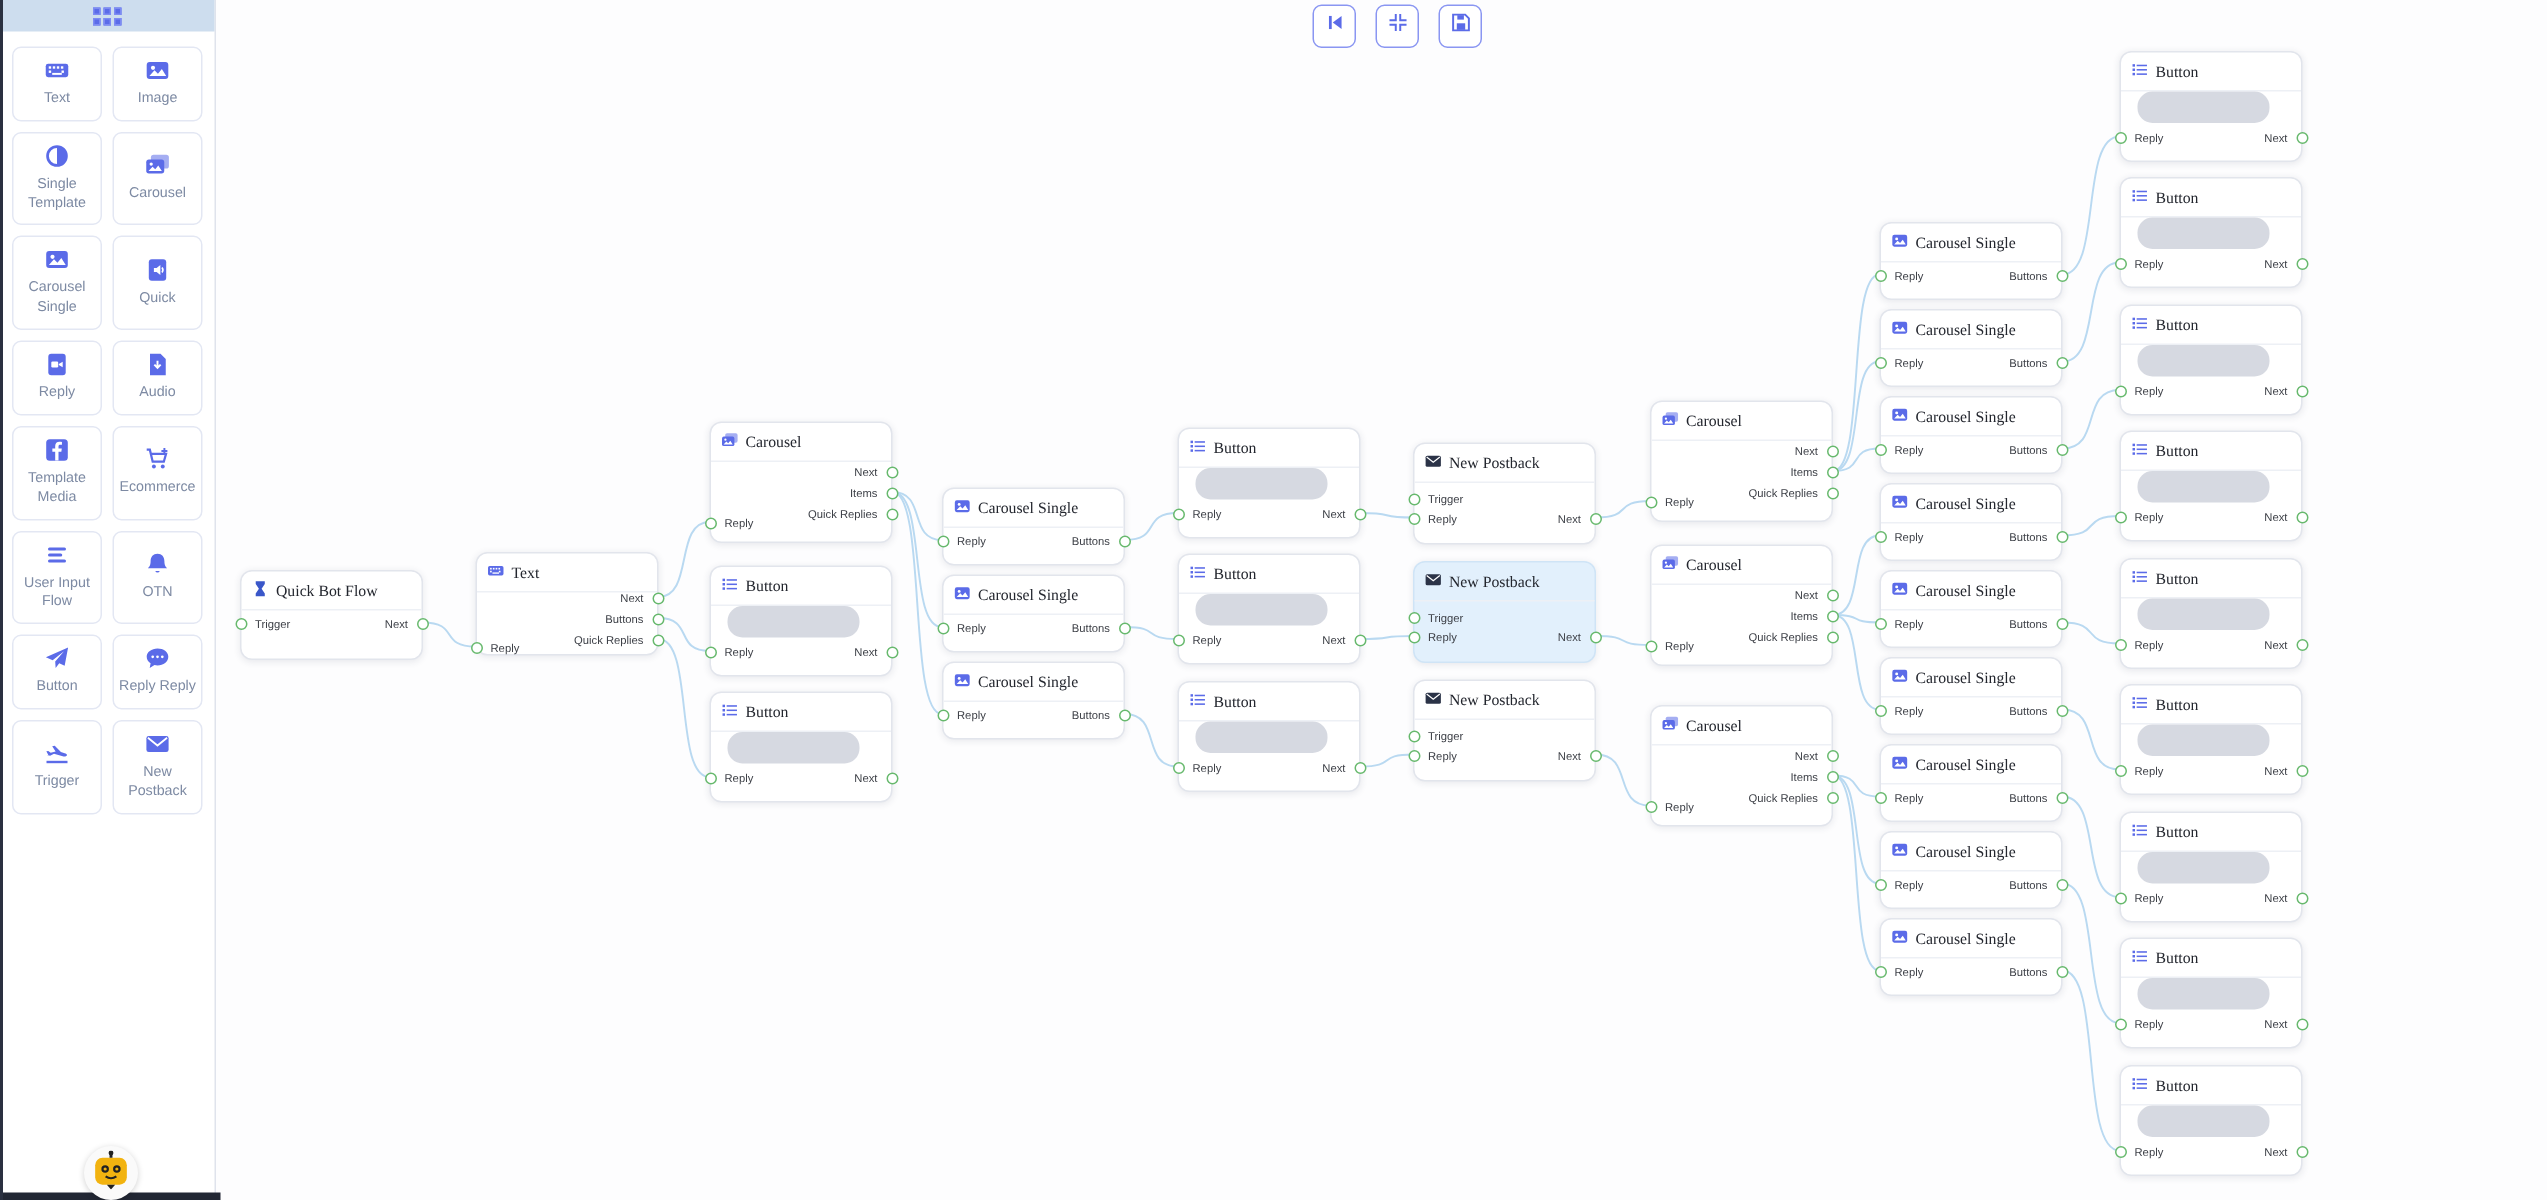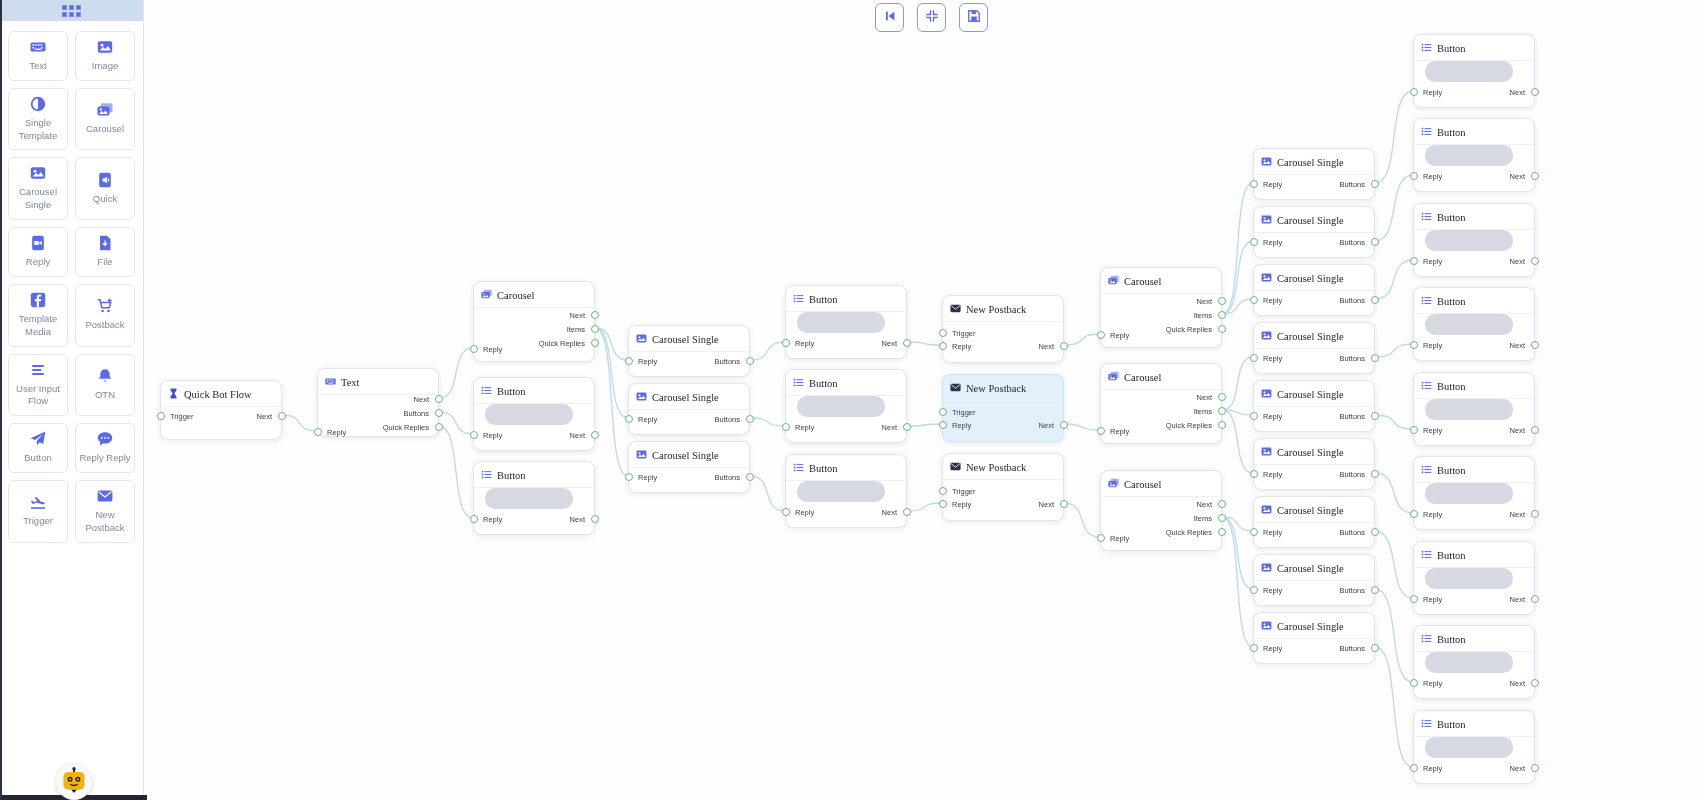--- a/index.html
+++ b/index.html
@@ -785,41 +785,41 @@
           </span>
           <div class="lbl">Reply</div>
         </div>
         <div class="side-card">
           <span>
             <svg width="16" height="16" viewBox="0 0 16 16" xmlns="http://www.w3.org/2000/svg">
               <path d="M3 0.8h7l3.5 3.5v10.9H3z" fill="#5b6be8"></path>
               <path d="M8 5.5v4.4M5.9 8.1L8 10.3l2.1-2.2" stroke="#fff" stroke-width="1.3" fill="none"></path>
             </svg>
           </span>
-          <div class="lbl">File</div>
+          <div class="lbl">Audio</div>
         </div>
         <div class="side-card">
           <span>
             <svg width="16" height="16" viewBox="0 0 16 16" xmlns="http://www.w3.org/2000/svg">
               <rect x="0.8" y="0.8" width="14.4" height="14.4" rx="2.4" fill="#5b6be8"></rect>
               <path d="M9 15V9.2h1.9l.3-2.2H9V5.6c0-.64.3-1.1 1.1-1.1h1.2V2.6c-.3 0-.9-.1-1.7-.1-1.7 0-2.8 1-2.8 2.9V7H4.9v2.2h1.9V15z" fill="#fff"></path>
             </svg>
           </span>
           <div class="lbl">Template Media</div>
         </div>
         <div class="side-card">
           <span>
             <svg width="16" height="16" viewBox="0 0 16 16" xmlns="http://www.w3.org/2000/svg">
               <path d="M0.8 1.8h2.1l1.9 8h7.4l1.5-5.2H4.1" fill="none" stroke="#5b6be8" stroke-width="1.5"></path>
               <circle cx="5.6" cy="13" r="1.3" fill="#5b6be8"></circle>
               <circle cx="11.5" cy="13" r="1.3" fill="#5b6be8"></circle>
               <path d="M12.6 0.6v4M10.6 2.6h4" stroke="#5b6be8" stroke-width="1.3"></path>
             </svg>
           </span>
-          <div class="lbl">Postback</div>
+          <div class="lbl">Ecommerce</div>
         </div>
         <div class="side-card">
           <span>
             <svg width="16" height="16" viewBox="0 0 16 16" xmlns="http://www.w3.org/2000/svg">
               <g fill="#5b6be8">
                 <rect x="2" y="3" width="12" height="2" rx="1"></rect>
                 <rect x="2" y="7" width="9.5" height="2" rx="1"></rect>
                 <rect x="2" y="11" width="12" height="2" rx="1"></rect>
               </g>
             </svg>

